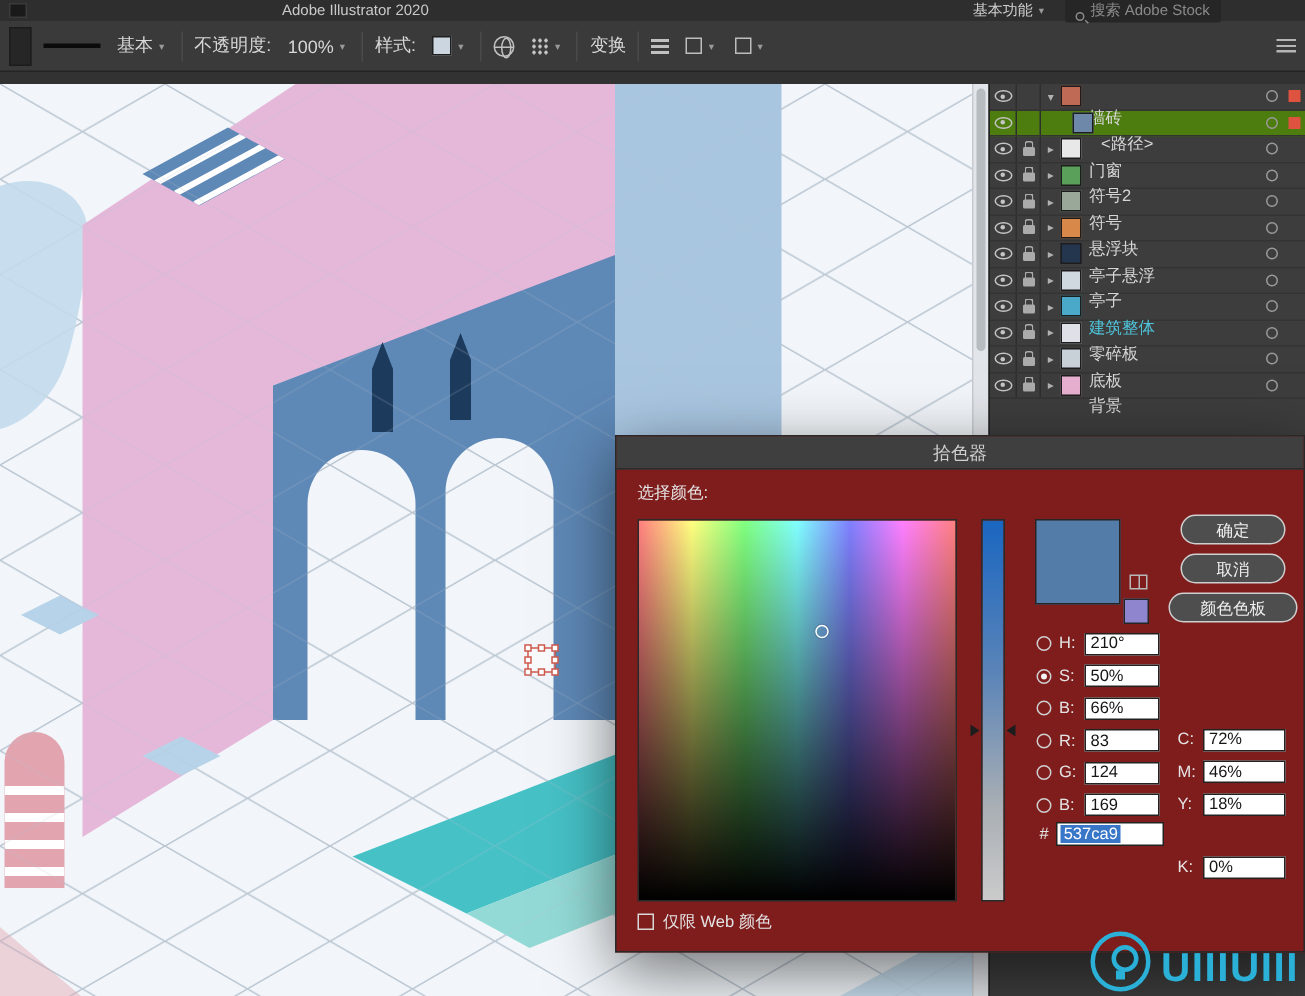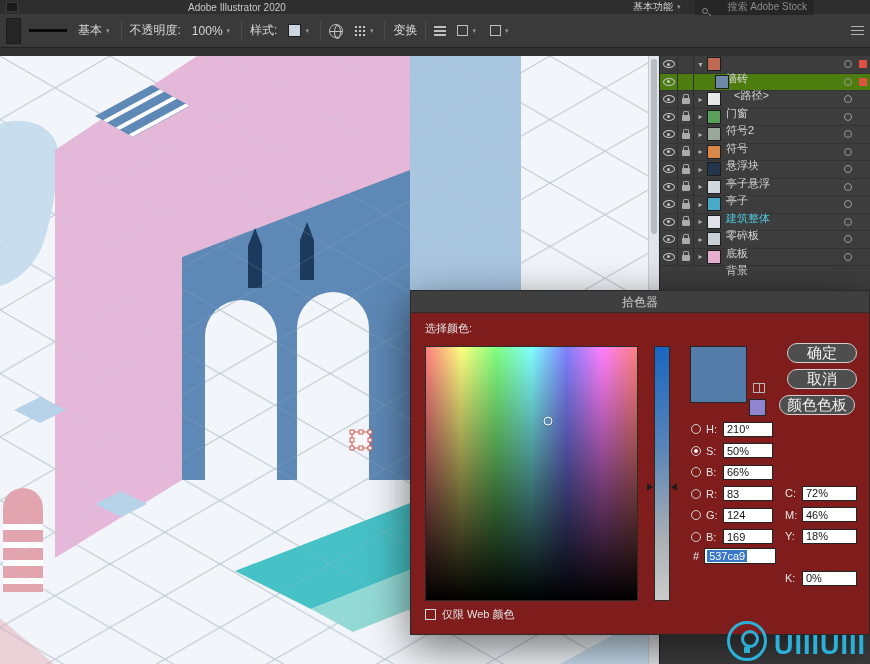--- a/index.html
+++ b/index.html
@@ -7,21 +7,21 @@
   .app{position:relative;width:870px;height:664px;overflow:hidden;background:#323232;
        font-family:"Liberation Sans","DejaVu Sans",sans-serif;-webkit-font-smoothing:antialiased;}
 
   
   .titlebar{height:14px;background:#2e2e2e;display:flex;align-items:center;font-size:10px;color:#c9c9c9;padding:0 6px;gap:10px;}
   .app-icon{width:12px;height:10px;background:#1a1a1a;border:1px solid #3a3a3a;flex:none;}
   .tb-title{margin-left:160px;white-space:nowrap;}
   .tb-right{margin-left:auto;display:flex;align-items:center;gap:14px;margin-right:50px;}
   .ws-switch{display:flex;align-items:center;gap:4px;color:#cfcfcf;}
   .chev{font-size:7px;color:#9a9a9a;}
-  .searchbox{display:flex;align-items:flex-end;gap:20px;background:#262626;border-radius:2px;padding:1px 7px;color:#8a8a8a;min-width:104px;}
+  .searchbox{display:flex;align-items:flex-end;gap:4px;background:#262626;border-radius:2px;padding:1px 7px;color:#8a8a8a;min-width:104px;}
   .mag{width:6px;height:6px;border:1px solid #8a8a8a;border-radius:50%;position:relative;flex:none;}
   .mag::after{content:"";position:absolute;left:5px;top:5px;width:3px;height:1px;background:#8a8a8a;transform:rotate(45deg);}
 
   
   .toolbar{height:34px;background:#3a3a3a;border-bottom:1px solid #242424;display:flex;align-items:center;gap:8px;padding:0 6px;font-size:12px;color:#d8d8d8;}
   .tool-lead{width:15px;height:26px;background:#262626;border:1px solid #1c1c1c;flex:none;}
   .stroke-line{width:38px;height:3px;background:#0b0b0b;flex:none;}
   .dd{display:flex;align-items:center;gap:4px;padding:2px 3px;cursor:default;}
   .sep{width:1px;height:20px;background:#4a4a4a;flex:none;}
   .style-swatch{width:13px;height:13px;background:#ccd6e0;border:1px solid #1e1e1e;}
@@ -71,22 +71,22 @@
     background:linear-gradient(to bottom,rgba(0,0,0,0) 0%,#000 100%),
                linear-gradient(to right,#ff8080,#ffff80,#80ff80,#80ffff,#8080ff,#ff80ff,#ff8080);}
   .cf-marker{position:absolute;left:122px;top:74px;width:9px;height:9px;border:1.5px solid #fff;border-radius:50%;transform:translate(-50%,-50%);box-shadow:0 0 1px rgba(0,0,0,.6);}
   .hueslider{position:absolute;left:243px;top:33px;width:16px;height:255px;border:1px solid #2a2a2a;
     background:linear-gradient(to bottom,#1a66c0 0%,#5a84b8 40%,#a8aeb4 75%,#cbcbcb 100%);}
   .arrow-l{position:absolute;left:-8px;top:136px;width:0;height:0;border-top:4px solid transparent;border-bottom:4px solid transparent;border-left:6px solid #1d1d1d;}
   .arrow-r{position:absolute;right:-8px;top:136px;width:0;height:0;border-top:4px solid transparent;border-bottom:4px solid transparent;border-right:6px solid #1d1d1d;}
   .preview{position:absolute;left:279px;top:33px;width:57px;height:57px;border:1px solid #252525;}
   .mini-icon{position:absolute;left:342px;top:70px;width:12px;height:10px;border:1px solid #b8b8b8;background-image:linear-gradient(#b8b8b8,#b8b8b8);background-size:1px 100%;background-position:center;background-repeat:no-repeat;}
   .alt-swatch{position:absolute;left:338px;top:86px;width:17px;height:17px;border:1px solid #252525;}
-  .btn{position:absolute;left:376px;width:70px;height:20px;background:#4e4e4e;border:1px solid #cfcfcf;border-radius:10px;color:#efefef;font-size:15px;font-family:inherit;cursor:default;}
-  .btn-ok{top:30px;} .btn-cancel{top:56px;} .btn-swatches{left:368px;width:76px;top:82px;}
+  .btn{position:absolute;left:376px;width:70px;height:20px;background:#4e4e4e;border:1px solid #cfcfcf;border-radius:10px;color:#efefef;font-size:11px;font-family:inherit;cursor:default;}
+  .btn-ok{top:30px;} .btn-cancel{top:56px;} .btn-swatches{left:368px;width:86px;top:82px;}
   .hsb-col{position:absolute;left:280px;top:108px;}
   .cmyk-col{position:absolute;left:374px;top:172px;}
   .frow{display:flex;align-items:center;height:16px;margin-bottom:5.5px;}
   .frow.krow{margin-top:26px;}
   .radio{width:10px;height:10px;border:1px solid #d0d0d0;border-radius:50%;margin-right:5px;position:relative;flex:none;}
   .radio.on::after{content:"";position:absolute;left:2px;top:2px;width:4px;height:4px;border-radius:50%;background:#f2f2f2;}
   .flabel{width:17px;flex:none;}
   .finput{width:50px;height:15px;background:#fff;color:#151515;border:1px solid #222;padding:0 3px;display:flex;align-items:center;flex:none;}
   .cmyk-col .finput{width:55px;}
   .hex-row{position:absolute;left:282px;top:235px;display:flex;align-items:center;gap:5px;}

